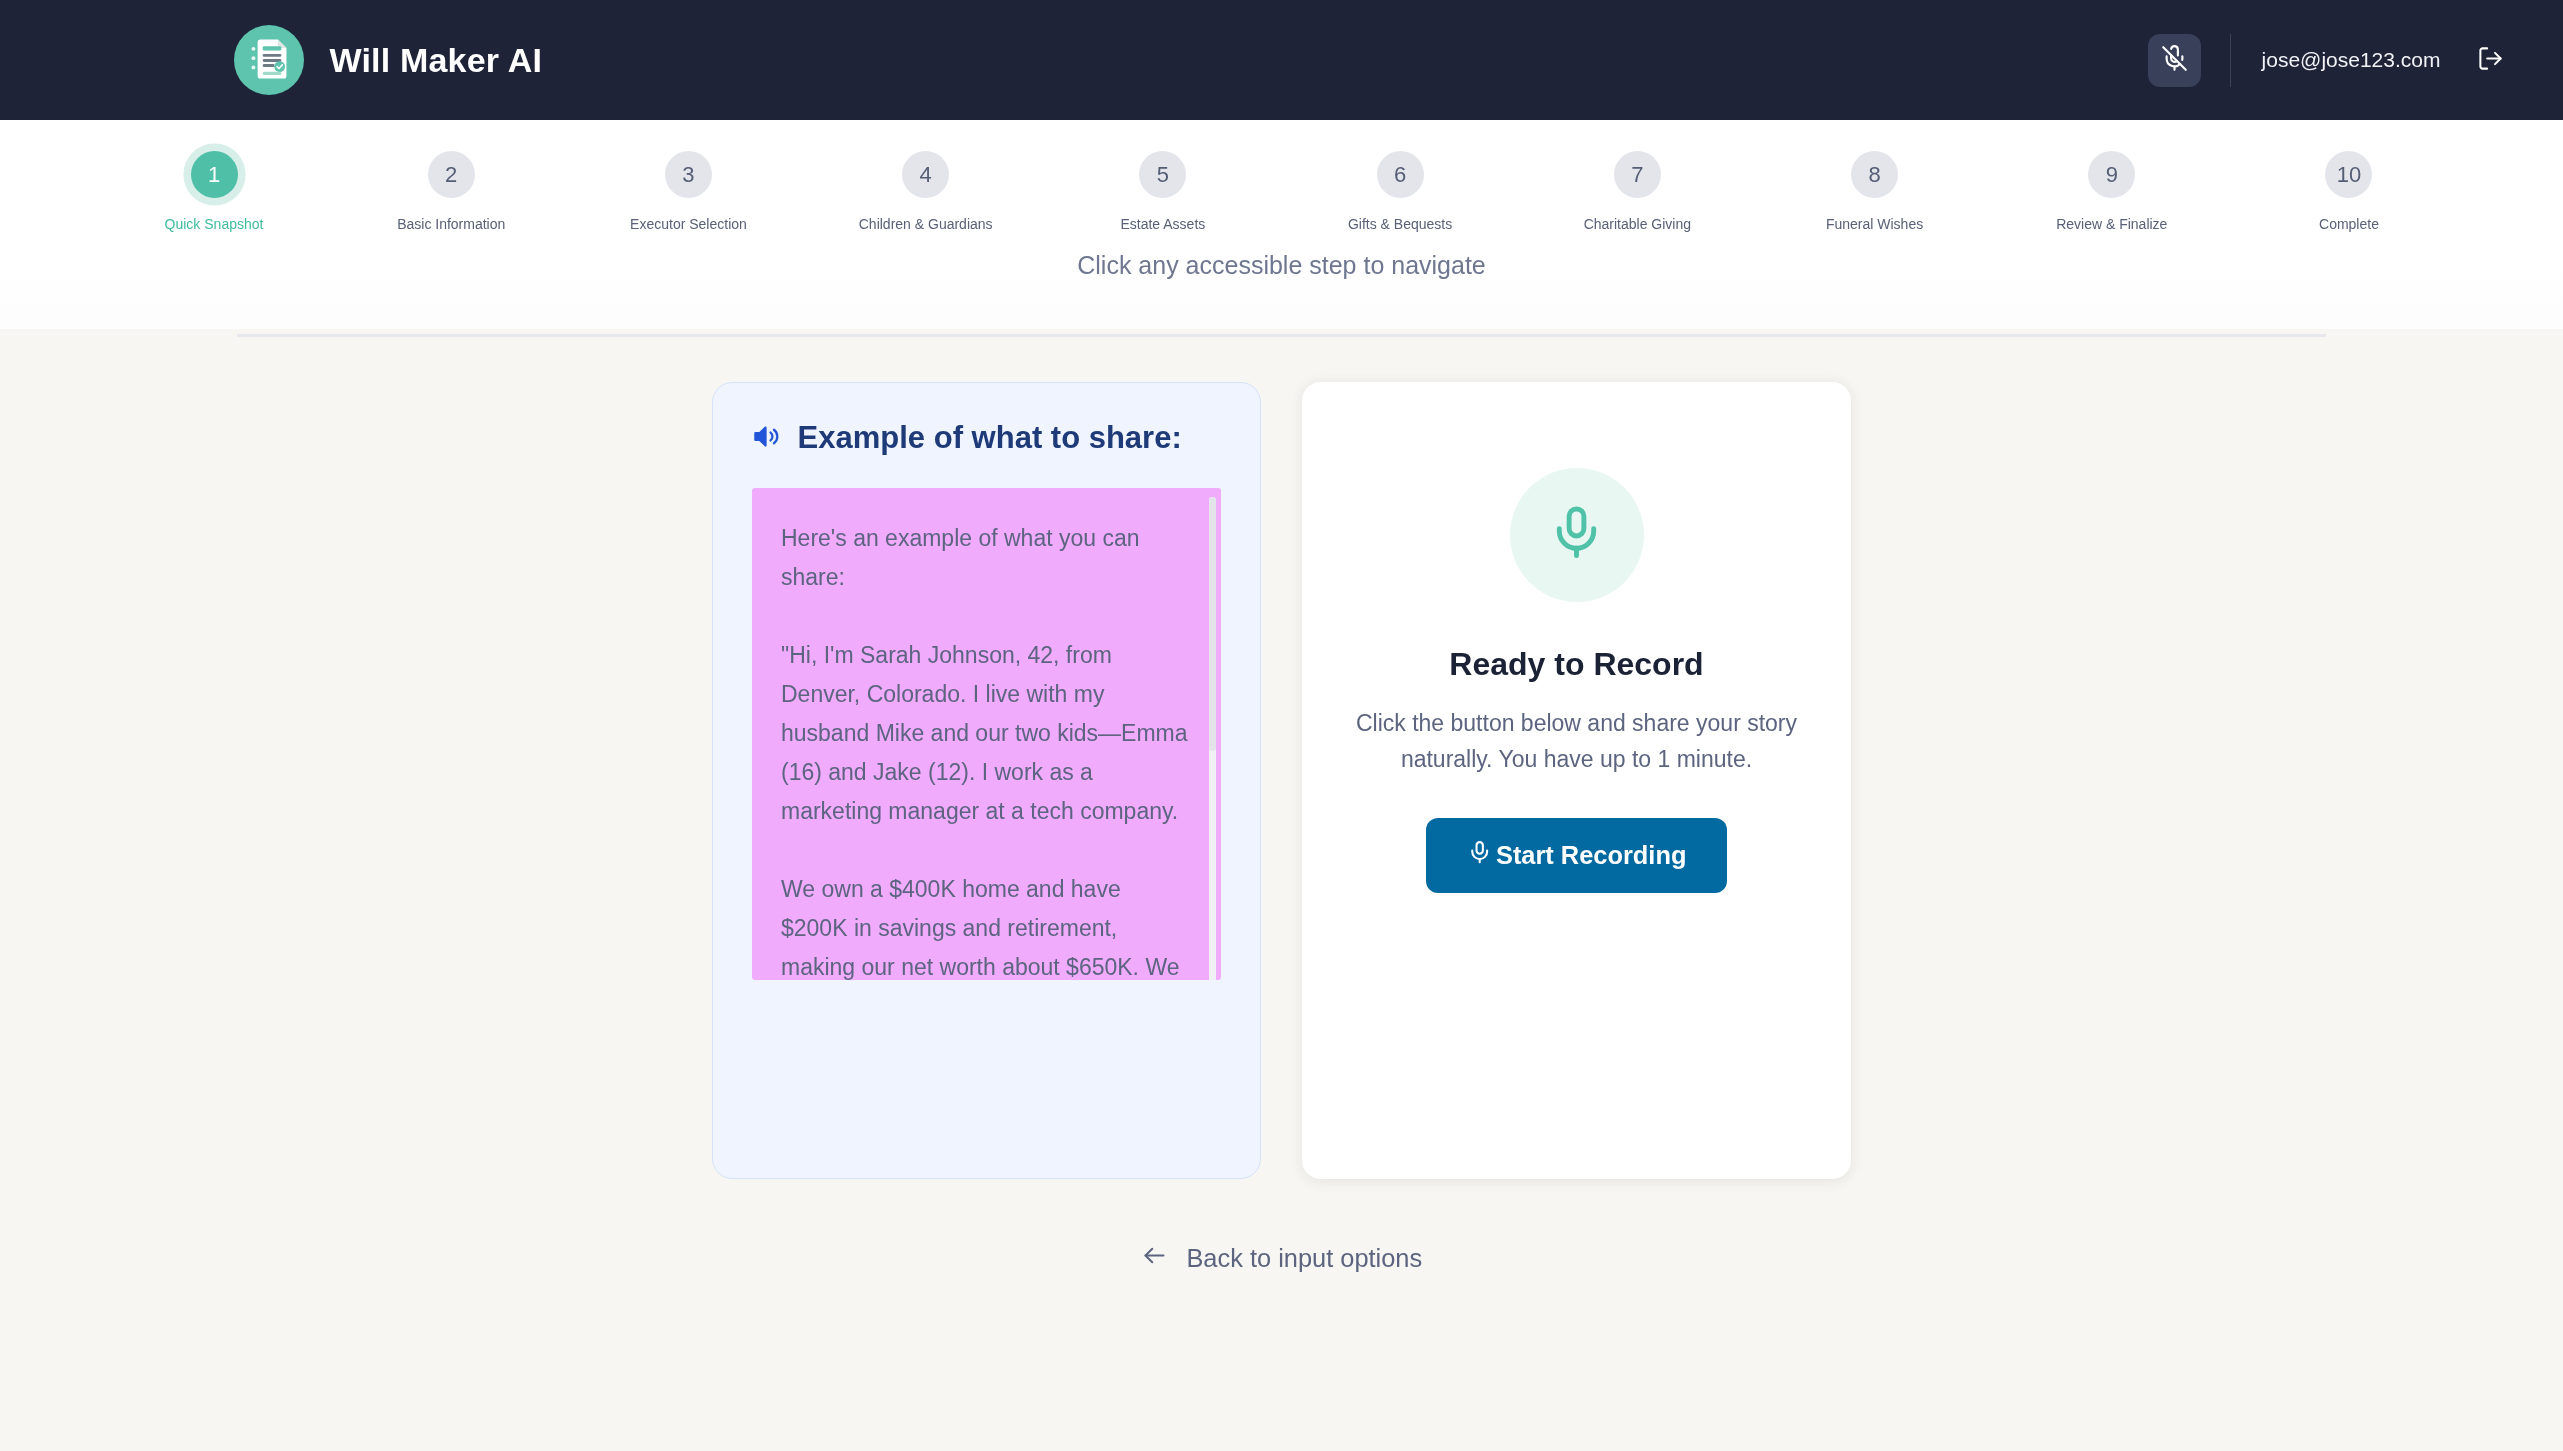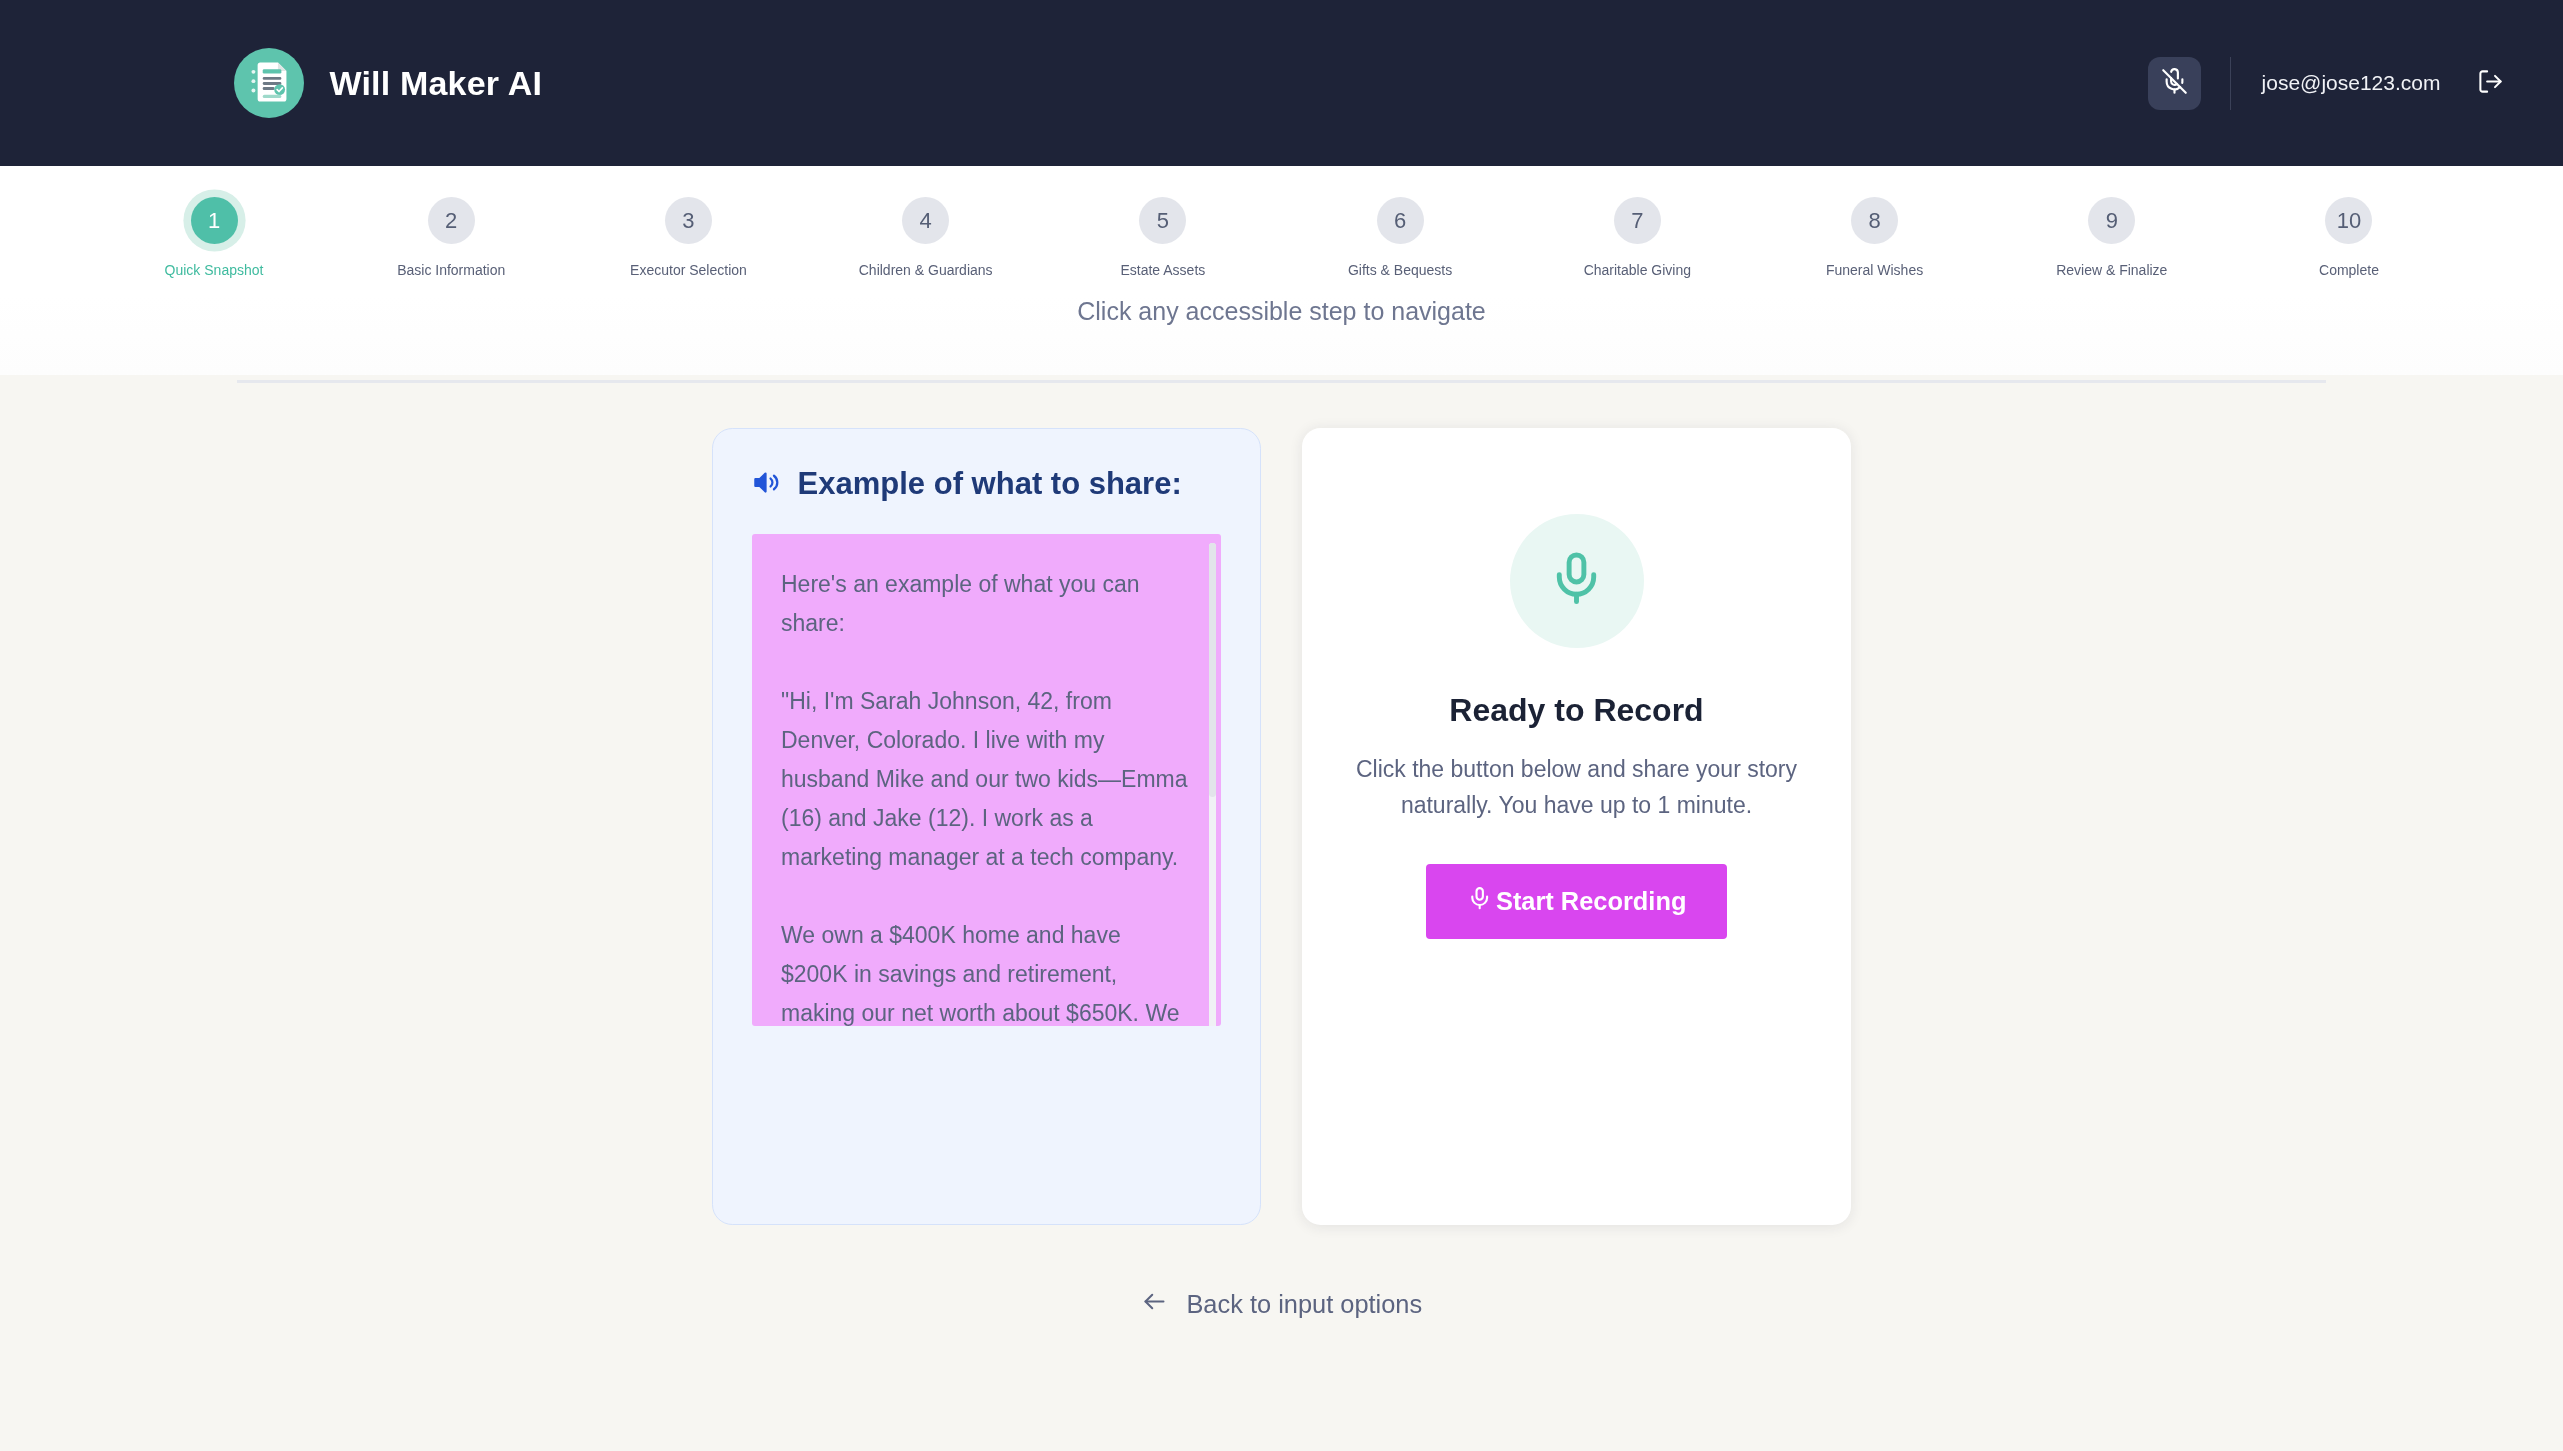--- a/index.html
+++ b/index.html
@@ -6,21 +6,21 @@
   html, body {
     width: 2563px;
     height: 1451px;
     background: #f7f6f2;
     font-family: "Liberation Sans", sans-serif;
     overflow: hidden;
   }
 
   
   .header {
-    height: 166px;
+    height: 120px;
     background: #1e2338;
     display: flex;
     align-items: center;
     justify-content: space-between;
     padding: 0 53px 0 234px;
   }
   .brand { display: flex; align-items: center; gap: 25.4px; }
   .logo-circle {
     width: 70px; height: 70px; border-radius: 50%;
     background: #5ec4ad;
@@ -209,24 +209,24 @@
   .record-sub {
     margin-top: 22px;
     font-size: 23px;
     line-height: 36px;
     color: #5c6480;
     text-align: center;
     max-width: 449px;
   }
   .record-btn {
     margin-top: 41px;
-    background: #d946ef;
+    background: #0369a1;
     color: #ffffff;
     border: none;
-    border-radius: 4px;
+    border-radius: 12px;
     height: 75px;
     padding: 0 41px;
     display: flex;
     align-items: center;
     gap: 4px;
     font-size: 25.4px;
     font-weight: bold;
     cursor: pointer;
     font-family: "Liberation Sans", sans-serif;
   }

